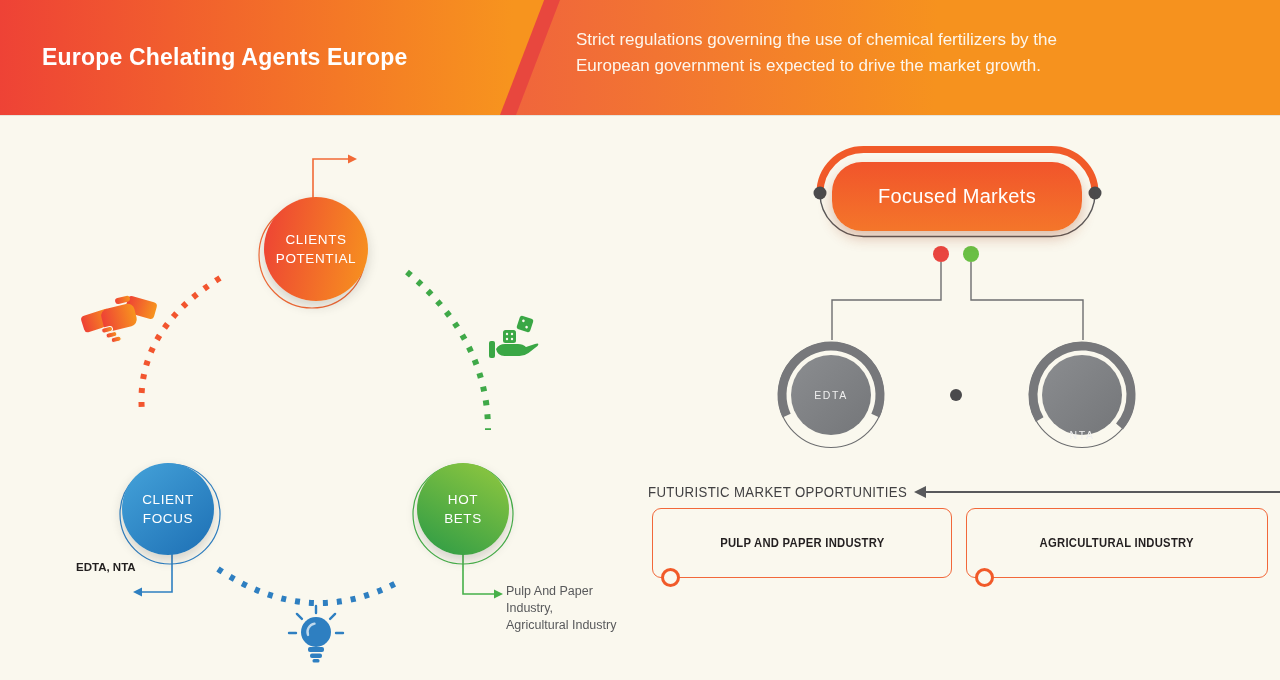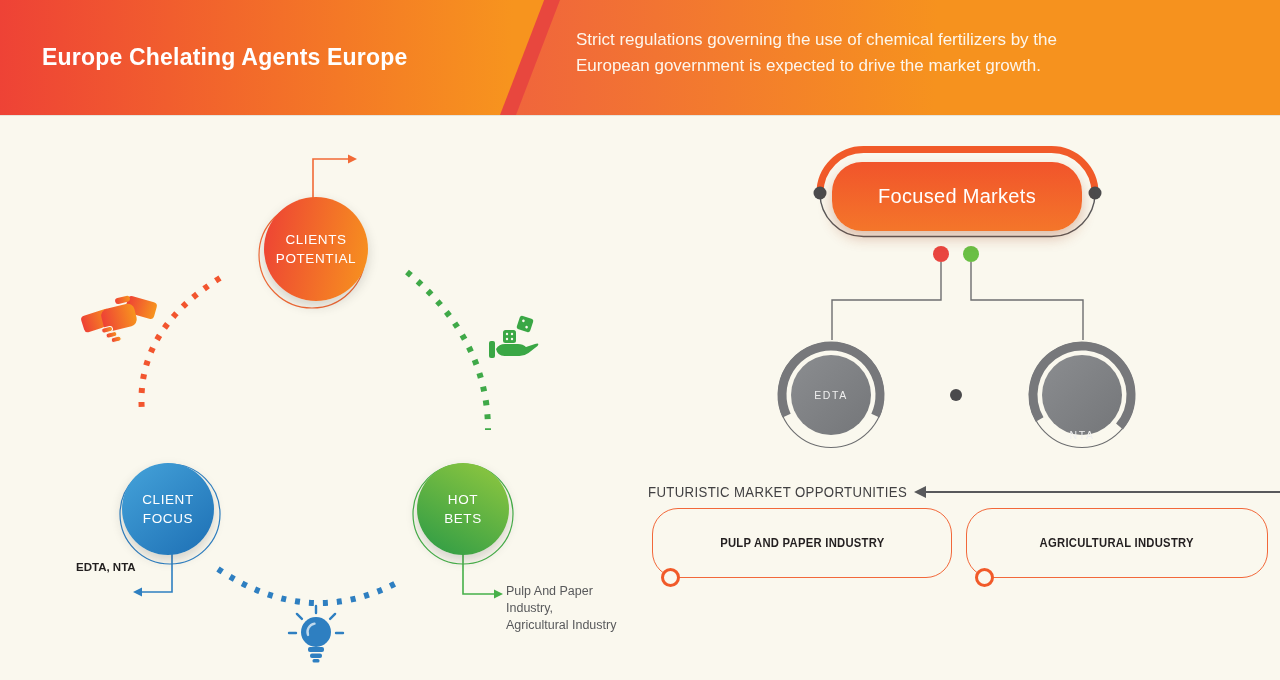--- a/index.html
+++ b/index.html
@@ -38,21 +38,21 @@
   
   .pill{position:absolute;left:832px;top:162px;width:250px;height:69px;border-radius:30px;
     background:linear-gradient(180deg,#f1542b,#f4762a);display:flex;align-items:center;justify-content:center;
     color:#fff;font-size:20px;font-weight:400;letter-spacing:.3px;
     box-shadow:0 7px 14px rgba(160,60,20,.30);}
   .gray-label{position:absolute;width:80px;text-align:center;color:#efefef;
     font-size:10.5px;letter-spacing:1.6px;}
   
   .opp-heading{position:absolute;left:648px;top:483px;color:#414042;font-size:15px;
     letter-spacing:.4px;transform:scaleX(.88);transform-origin:0 50%;white-space:nowrap;}
-  .opp-box{position:absolute;top:508px;height:70px;border:1.5px solid #f2683a;border-radius:26px;
+  .opp-box{position:absolute;top:508px;height:70px;border:1.5px solid #f2683a;border-radius:9px;
     display:flex;align-items:center;justify-content:center;box-sizing:border-box;}
   .opp-box .lbl{color:#231f20;font-size:12.5px;font-weight:700;letter-spacing:.3px;
     transform:scaleX(.9);white-space:nowrap;}
   .opp-box .ring{position:absolute;left:8px;bottom:-10px;width:13px;height:13px;border-radius:50%;
     border:3.5px solid #f15a29;background:#faf8ee;}
   .box1{left:652px;width:300px;}
   .box2{left:966px;width:302px;}
 </style>
 </head>
 <body>

